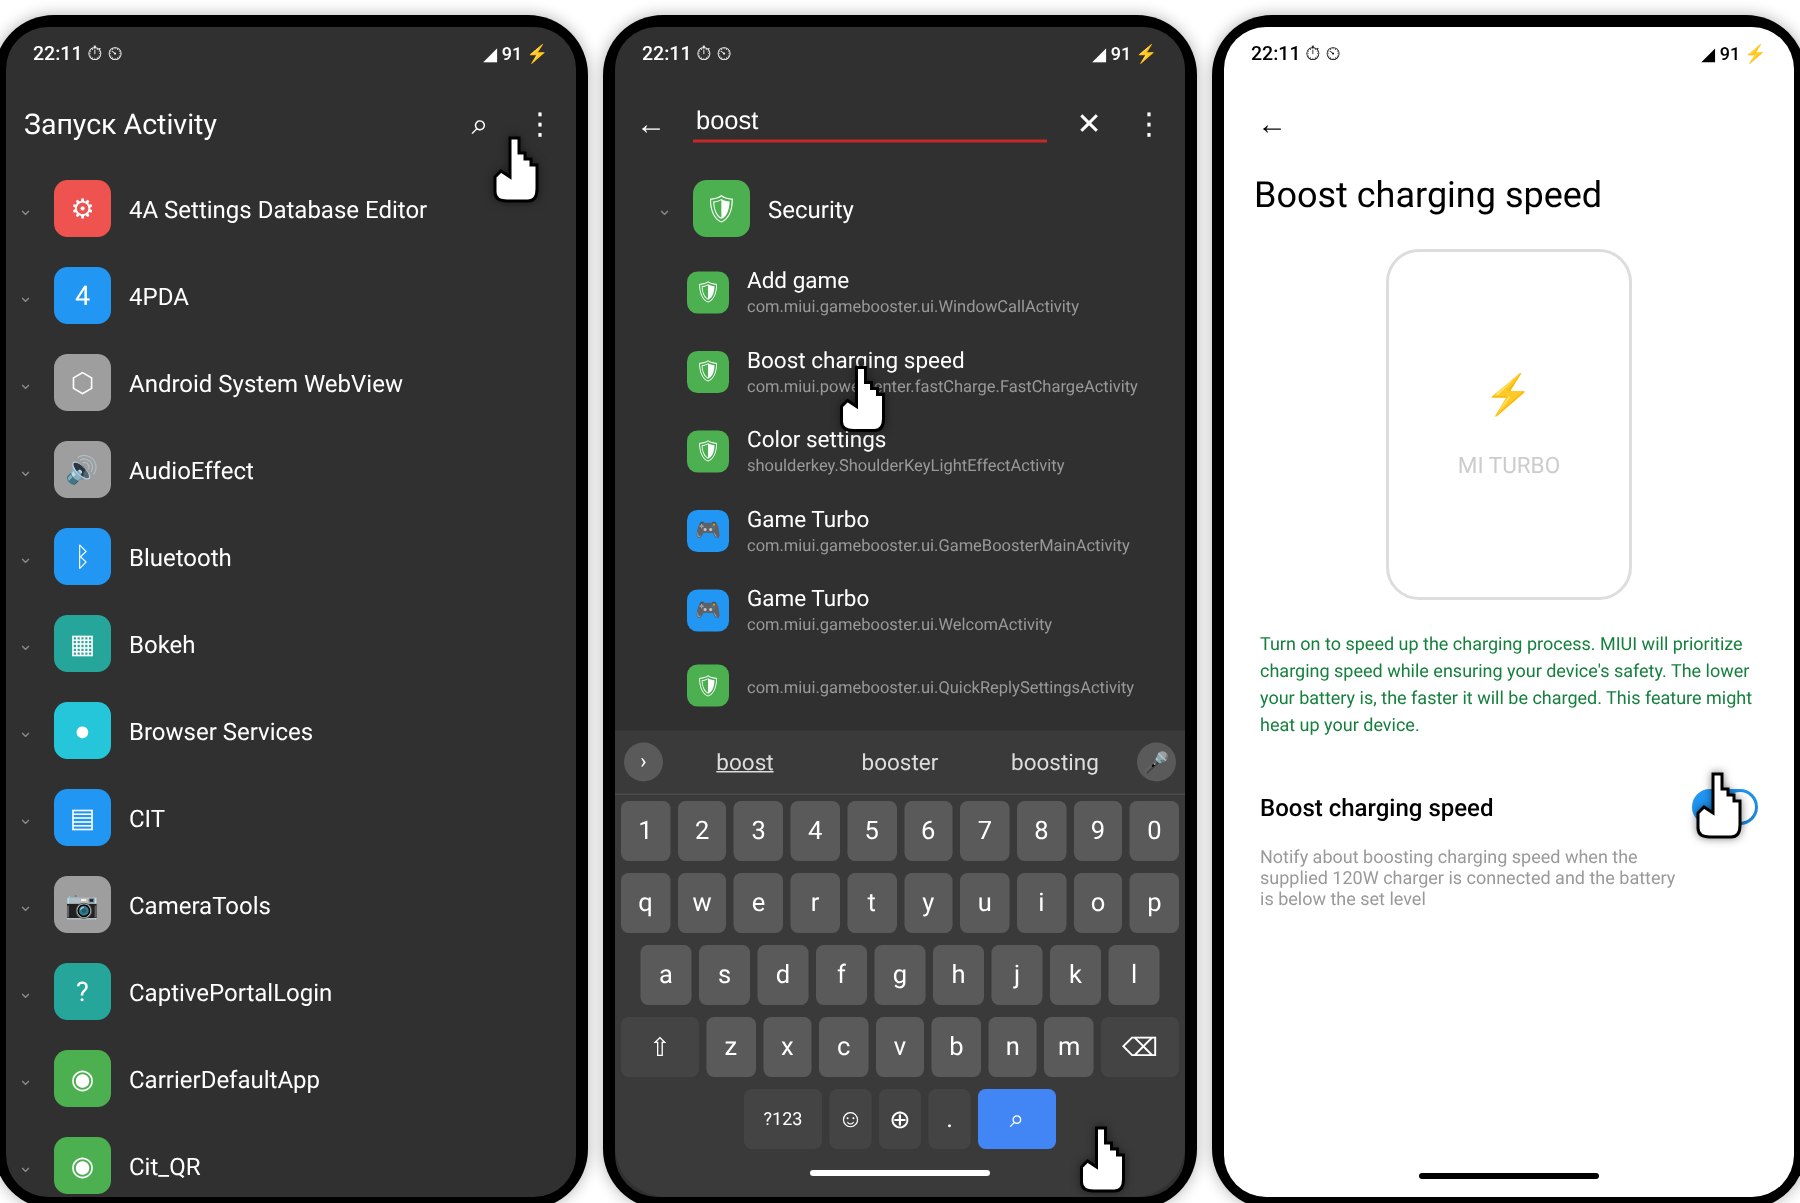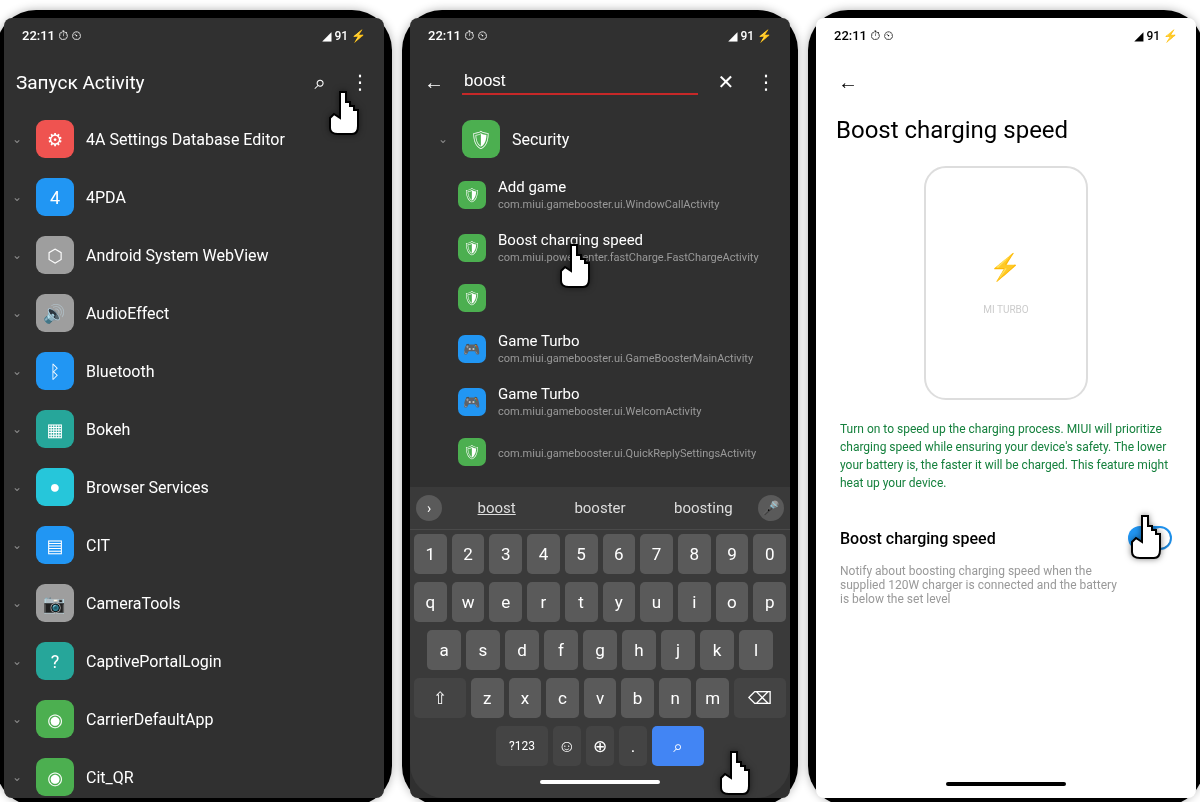--- a/index.html
+++ b/index.html
@@ -1,17 +1,17 @@
 <!DOCTYPE html>
 <html><head>
 <meta charset="utf-8">
 <style>
 body{margin:0;padding:10px;background:#fff;font-family:Roboto,Arial,sans-serif;display:flex;gap:10px;justify-content:center}
 .phone{width:380px;height:780px;background:#000;border-radius:40px;padding:8px;position:relative;box-shadow:0 0 10px rgba(0,0,0,.3);flex-shrink:0}
-.screen{width:100%;height:100%;border-radius:8px;overflow:hidden;position:relative}
+.screen{width:100%;height:100%;border-radius:28px;overflow:hidden;position:relative}
 .dark{background:#303030;color:#fff}
 .light{background:#fff;color:#000}
 .status-bar{display:flex;justify-content:space-between;align-items:center;padding:6px 18px;font-size:13px;height:24px;font-weight:500}
 .light .status-bar{color:#000}
 .status-right{display:flex;gap:6px;align-items:center;font-size:12px}
 .hdr{display:flex;align-items:center;padding:10px 12px;gap:16px;height:36px}
 .light .hdr{padding:10px 20px}
 .title{font-size:19px;font-weight:400;flex:1}
 .icon-btn{width:24px;height:24px;display:flex;align-items:center;justify-content:center;font-size:20px;cursor:pointer}
 .search-input{flex:1;background:transparent;border:none;outline:none;color:#fff;font-size:17px;border-bottom:2px solid #c62828;padding-bottom:2px;width:80px}
@@ -169,20 +169,24 @@
           </div>
           <div class="list-item sub-item">
             <span class="app-icon-sm green">🛡</span>
             <div>
               <div class="item-label">Boost charging speed</div>
               <div class="item-sub">com.miui.powercenter.fastCharge.FastChargeActivity</div>
             </div>
           </div>
           <div class="list-item sub-item">
             <span class="app-icon-sm green">🛡</span>
+            <div>
+              <div class="item-label">Color settings</div>
+              <div class="item-sub">shoulderkey.ShoulderKeyLightEffectActivity</div>
+            </div>
           </div>
           <div class="list-item sub-item">
             <span class="app-icon-sm blues">🎮</span>
             <div>
               <div class="item-label">Game Turbo</div>
               <div class="item-sub">com.miui.gamebooster.ui.GameBoosterMainActivity</div>
             </div>
           </div>
           <div class="list-item sub-item">
             <span class="app-icon-sm blues">🎮</span>
@@ -284,21 +288,21 @@
 <div class="status-bar">
 <span><span>22:11</span> <span>⏱ ⏲</span></span>
 <span class="status-right">◢ 91 ⚡</span>
 </div>
 <div class="hdr">
 <span class="icon-btn">←</span>
 </div>
 <div class="light-title">Boost charging speed</div>
 <div class="phone-illus">
 <span style="font-size:26px">⚡</span>
-<span style="font-size:10px;margin-top:22px">MI TURBO</span>
+<span style="font-size:15px;margin-top:22px">MI TURBO</span>
 </div>
 <div class="desc">Turn on to speed up the charging process. MIUI will prioritize charging speed while ensuring your device's safety. The lower your battery is, the faster it will be charged. This feature might heat up your device.</div>
 <div class="setting-row">
 <span class="setting-label">Boost charging speed</span>
 <span class="toggle on"></span>
 </div>
 <div class="setting-sub">Notify about boosting charging speed when the supplied 120W charger is connected and the battery is below the set level</div>
 <div class="nav-bar" style="position:absolute;bottom:6px;left:0;right:0">
         <div class="nav-pill"></div>
       </div>

